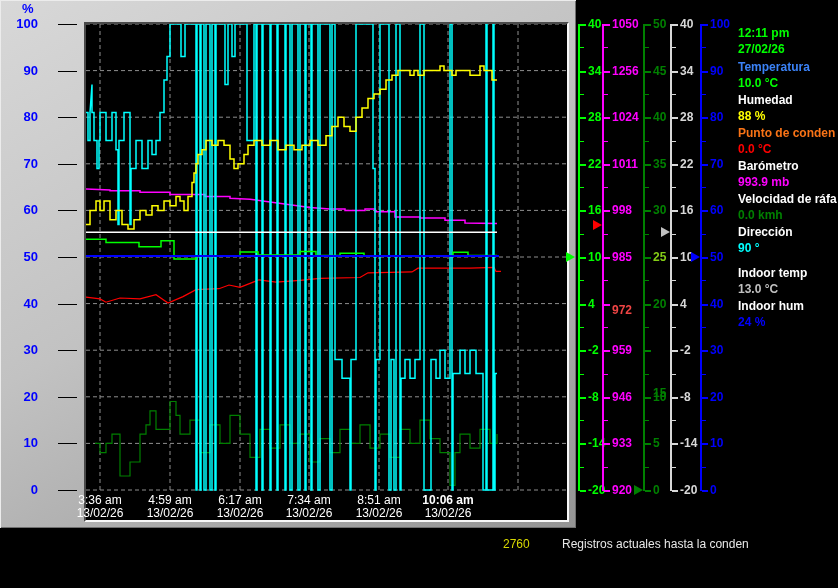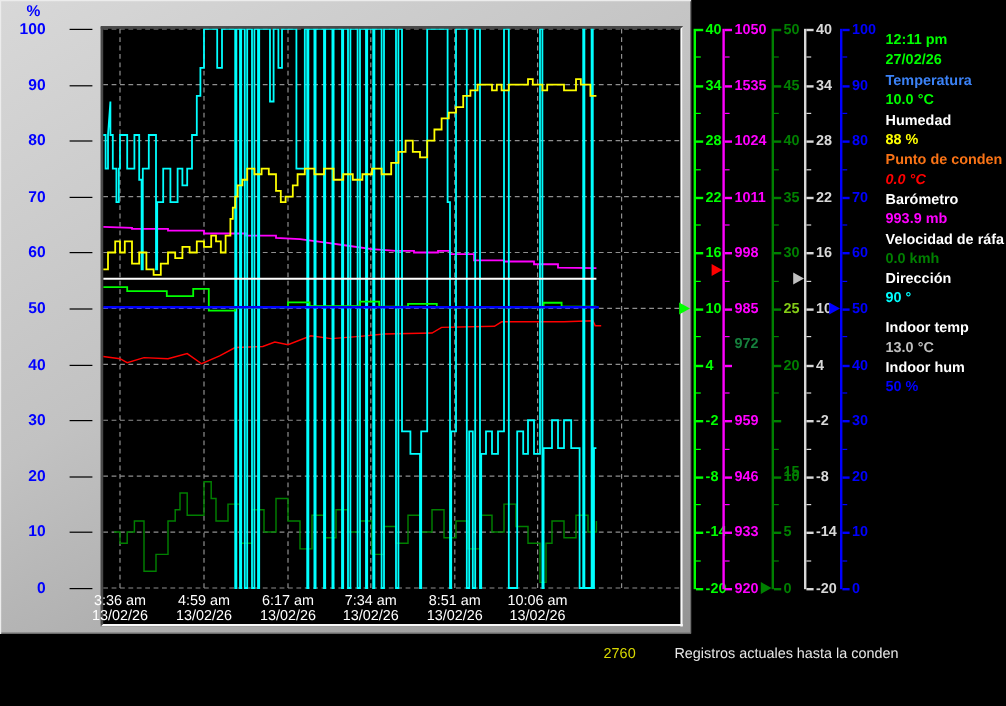--- a/index.html
+++ b/index.html
@@ -92,21 +92,21 @@
         <div class="time-label" style="left: -21px; top: 470px; position: absolute;">3:36 am</div>
         <div class="time-label" style="left: -21px; top: 483px; position: absolute;">13/02/26</div>
         <div class="time-label" style="left: 49px; top: 470px; position: absolute;">4:59 am</div>
         <div class="time-label" style="left: 49px; top: 483px; position: absolute;">13/02/26</div>
         <div class="time-label" style="left: 119px; top: 470px; position: absolute;">6:17 am</div>
         <div class="time-label" style="left: 119px; top: 483px; position: absolute;">13/02/26</div>
         <div class="time-label" style="left: 188px; top: 470px; position: absolute;">7:34 am</div>
         <div class="time-label" style="left: 188px; top: 483px; position: absolute;">13/02/26</div>
         <div class="time-label" style="left: 258px; top: 470px; position: absolute;">8:51 am</div>
         <div class="time-label" style="left: 258px; top: 483px; position: absolute;">13/02/26</div>
-        <div class="time-label" style="left: 327px; top: 470px; position: absolute;">10:06 am</div>
+        <div class="time-label" style="left: 327px; top: 470px; position: absolute; font-weight: bold;">10:06 am</div>
         <div class="time-label" style="left: 327px; top: 483px; position: absolute;">13/02/26</div>
       </div>
   </div>
 </div>
 
 <div id="right-axes">
     <div class="raxis-line" style="left: 578px; background: rgb(0, 255, 0); position: absolute;"></div>
     <div class="raxis-tick" style="left: 580px; top: 24px; width: 6px; background: rgb(0, 255, 0); position: absolute;"></div>
     <div class="raxis-minor" style="left: 580px; top: 47.3px; width: 4px; background: rgb(0, 255, 0); position: absolute;"></div>
     <div class="raxis-label" style="left: 588px; top: 17px; color: rgb(0, 255, 0); position: absolute;">40</div>
@@ -138,36 +138,36 @@
     <div class="raxis-minor" style="left: 580px; top: 466.7px; width: 4px; background: rgb(0, 255, 0); position: absolute;"></div>
     <div class="raxis-label" style="left: 588px; top: 436.4px; color: rgb(0, 255, 0); position: absolute;">-14</div>
     <div class="raxis-tick" style="left: 580px; top: 490px; width: 6px; background: rgb(0, 255, 0); position: absolute;"></div>
     <div class="raxis-label" style="left: 588px; top: 483px; color: rgb(0, 255, 0); position: absolute;">-20</div>
     <div class="raxis-line" style="left: 602px; background: rgb(255, 0, 255); position: absolute;"></div>
     <div class="raxis-tick" style="left: 604px; top: 24px; width: 6px; background: rgb(255, 0, 255); position: absolute;"></div>
     <div class="raxis-minor" style="left: 604px; top: 47.3px; width: 4px; background: rgb(255, 0, 255); position: absolute;"></div>
     <div class="raxis-label" style="left: 612px; top: 17px; color: rgb(255, 0, 255); position: absolute;">1050</div>
     <div class="raxis-tick" style="left: 604px; top: 70.6px; width: 6px; background: rgb(255, 0, 255); position: absolute;"></div>
     <div class="raxis-minor" style="left: 604px; top: 93.9px; width: 4px; background: rgb(255, 0, 255); position: absolute;"></div>
-    <div class="raxis-label" style="left: 612px; top: 63.6px; color: rgb(255, 0, 255); position: absolute;">1535</div>
+    <div class="raxis-label" style="left: 612px; top: 63.6px; color: rgb(255, 0, 255); position: absolute;">1256</div>
     <div class="raxis-tick" style="left: 604px; top: 117.2px; width: 6px; background: rgb(255, 0, 255); position: absolute;"></div>
     <div class="raxis-minor" style="left: 604px; top: 140.5px; width: 4px; background: rgb(255, 0, 255); position: absolute;"></div>
     <div class="raxis-label" style="left: 612px; top: 110.2px; color: rgb(255, 0, 255); position: absolute;">1024</div>
     <div class="raxis-tick" style="left: 604px; top: 163.8px; width: 6px; background: rgb(255, 0, 255); position: absolute;"></div>
     <div class="raxis-minor" style="left: 604px; top: 187.1px; width: 4px; background: rgb(255, 0, 255); position: absolute;"></div>
     <div class="raxis-label" style="left: 612px; top: 156.8px; color: rgb(255, 0, 255); position: absolute;">1011</div>
     <div class="raxis-tick" style="left: 604px; top: 210.4px; width: 6px; background: rgb(255, 0, 255); position: absolute;"></div>
     <div class="raxis-minor" style="left: 604px; top: 233.7px; width: 4px; background: rgb(255, 0, 255); position: absolute;"></div>
     <div class="raxis-label" style="left: 612px; top: 203.4px; color: rgb(255, 0, 255); position: absolute;">998</div>
     <div class="raxis-tick" style="left: 604px; top: 257px; width: 6px; background: rgb(255, 0, 255); position: absolute;"></div>
     <div class="raxis-minor" style="left: 604px; top: 280.3px; width: 4px; background: rgb(255, 0, 255); position: absolute;"></div>
     <div class="raxis-label" style="left: 612px; top: 250px; color: rgb(255, 0, 255); position: absolute;">985</div>
     <div class="raxis-tick" style="left: 604px; top: 303.6px; width: 6px; background: rgb(255, 0, 255); position: absolute;"></div>
     <div class="raxis-minor" style="left: 604px; top: 326.9px; width: 4px; background: rgb(255, 0, 255); position: absolute;"></div>
-    <div class="raxis-label" style="left: 612px; top: 279px; color: #15803d; position: absolute;">972</div>
+    <div class="raxis-label" style="left: 612px; top: 303px; color: #ef4444; position: absolute;">972</div>
     <div class="raxis-tick" style="left: 604px; top: 350.2px; width: 6px; background: rgb(255, 0, 255); position: absolute;"></div>
     <div class="raxis-minor" style="left: 604px; top: 373.5px; width: 4px; background: rgb(255, 0, 255); position: absolute;"></div>
     <div class="raxis-label" style="left: 612px; top: 343.2px; color: rgb(255, 0, 255); position: absolute;">959</div>
     <div class="raxis-tick" style="left: 604px; top: 396.8px; width: 6px; background: rgb(255, 0, 255); position: absolute;"></div>
     <div class="raxis-minor" style="left: 604px; top: 420.1px; width: 4px; background: rgb(255, 0, 255); position: absolute;"></div>
     <div class="raxis-label" style="left: 612px; top: 389.8px; color: rgb(255, 0, 255); position: absolute;">946</div>
     <div class="raxis-tick" style="left: 604px; top: 443.4px; width: 6px; background: rgb(255, 0, 255); position: absolute;"></div>
     <div class="raxis-minor" style="left: 604px; top: 466.7px; width: 4px; background: rgb(255, 0, 255); position: absolute;"></div>
     <div class="raxis-label" style="left: 612px; top: 436.4px; color: rgb(255, 0, 255); position: absolute;">933</div>
     <div class="raxis-tick" style="left: 604px; top: 490px; width: 6px; background: rgb(255, 0, 255); position: absolute;"></div>
@@ -280,29 +280,29 @@
     <div class="marker" style="left: 691px; top: 251.5px; border-left: 9px solid rgb(0, 0, 255); position: absolute;"></div>
   </div>
 <div id="info-panel">
     <div class="info-line" style="top: 26px; color: rgb(0, 255, 0); position: absolute;">12:11 pm</div>
     <div class="info-line" style="top: 42px; color: rgb(0, 255, 0); position: absolute;">27/02/26</div>
     <div class="info-line" style="top: 60px; color: #3b82f6; position: absolute;">Temperatura</div>
     <div class="info-line" style="top: 76px; color: rgb(0, 255, 0); position: absolute;">10.0 °C</div>
     <div class="info-line" style="top: 93px; color: rgb(255, 255, 255); position: absolute;">Humedad</div>
     <div class="info-line" style="top: 109px; color: rgb(255, 255, 0); position: absolute;">88 %</div>
     <div class="info-line" style="top: 126px; color: #f97316; position: absolute;">Punto de conden</div>
-    <div class="info-line" style="top: 142px; color: rgb(255, 0, 0); position: absolute; font-style: italic;">0.0 °C</div>
+    <div class="info-line" style="top: 142px; color: rgb(255, 0, 0); position: absolute;">0.0 °C</div>
     <div class="info-line" style="top: 159px; color: rgb(255, 255, 255); position: absolute;">Barómetro</div>
     <div class="info-line" style="top: 175px; color: rgb(255, 0, 255); position: absolute;">993.9 mb</div>
     <div class="info-line" style="top: 192px; color: rgb(255, 255, 255); position: absolute;">Velocidad de ráfa</div>
     <div class="info-line" style="top: 208px; color: rgb(0, 128, 0); position: absolute;">0.0 kmh</div>
     <div class="info-line" style="top: 225px; color: rgb(255, 255, 255); position: absolute;">Dirección</div>
     <div class="info-line" style="top: 241px; color: rgb(0, 255, 255); position: absolute;">90 °</div>
     <div class="info-line" style="top: 266px; color: rgb(255, 255, 255); position: absolute;">Indoor temp</div>
     <div class="info-line" style="top: 282px; color: rgb(192, 192, 192); position: absolute;">13.0 °C</div>
     <div class="info-line" style="top: 299px; color: rgb(255, 255, 255); position: absolute;">Indoor hum</div>
-    <div class="info-line" style="top: 315px; color: rgb(0, 0, 255); position: absolute;">50 %</div>
+    <div class="info-line" style="top: 315px; color: rgb(0, 0, 255); position: absolute;">24 %</div>
   </div>
 
 <div id="status-bar">
   <div id="status-count" class="abs">2760</div>
   <div id="status-text" class="abs">Registros actuales hasta la conden</div>
 </div>
 
 </body></html>

